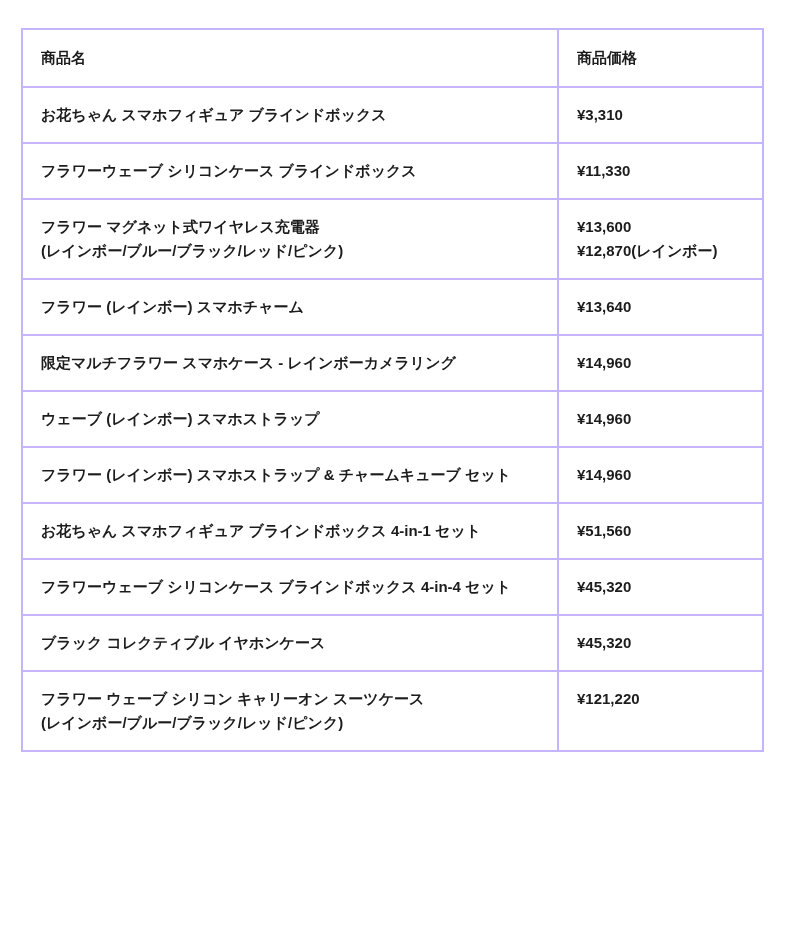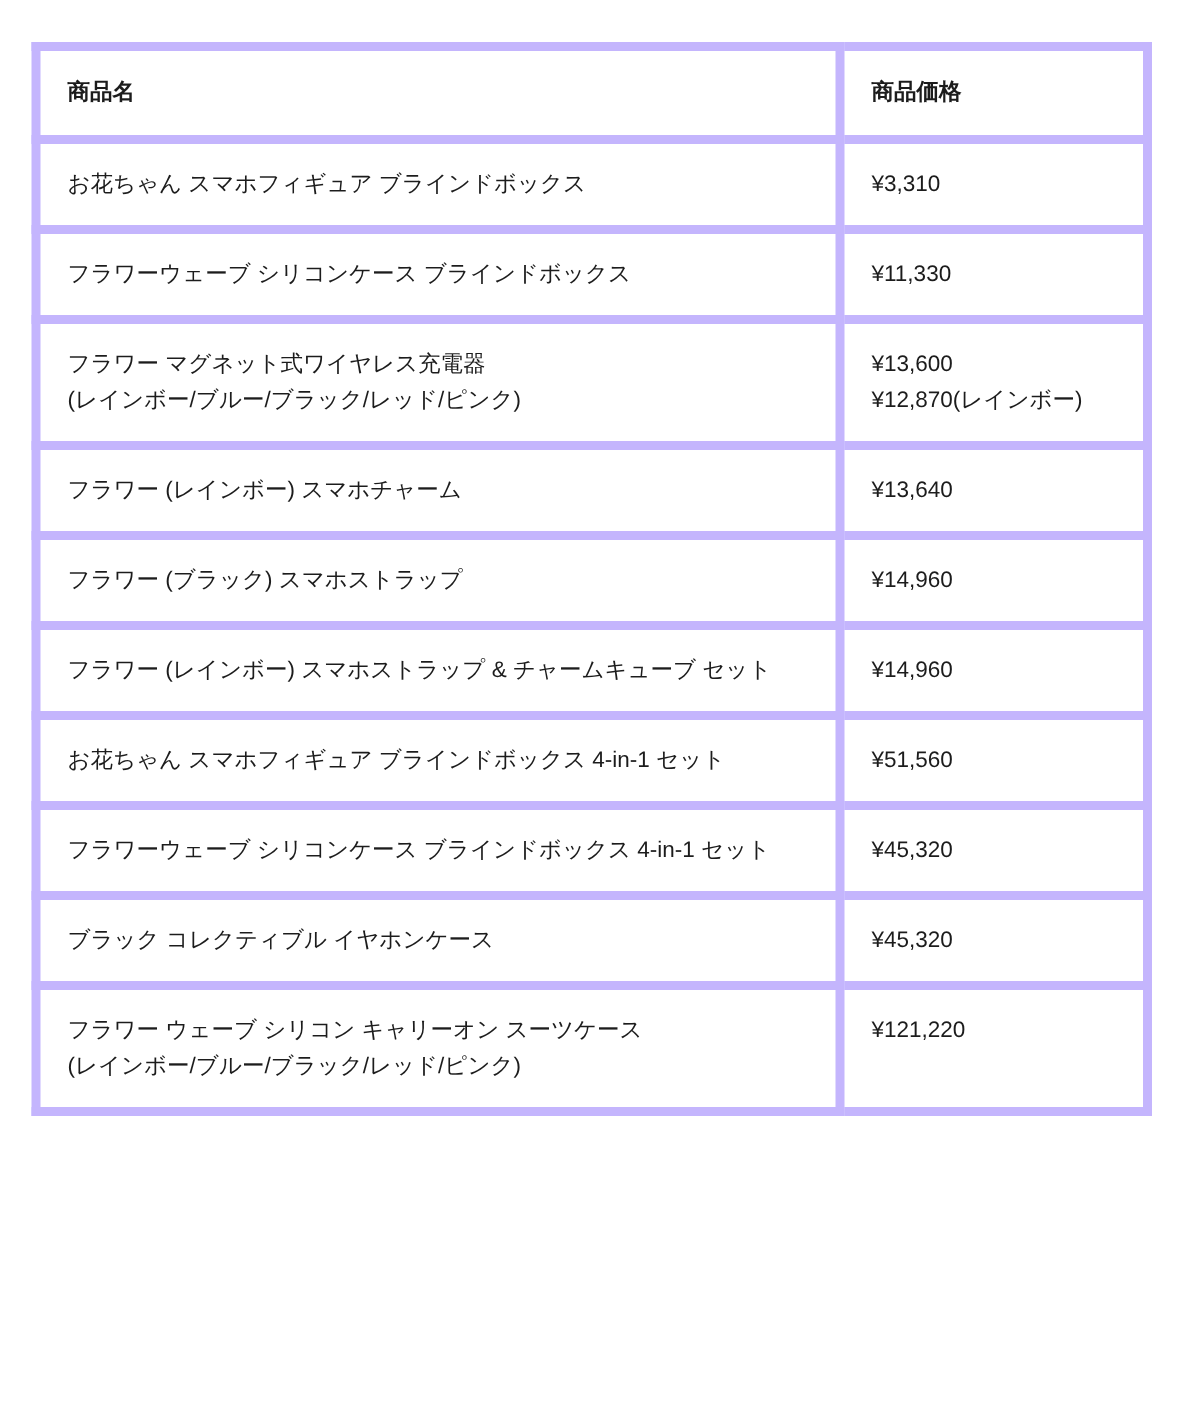--- a/index.html
+++ b/index.html
@@ -20,34 +20,34 @@
   }
   table.price-table {
     border-collapse: collapse;
     table-layout: fixed;
     width: 741px;
     font-size: 15px;
     line-height: 1.6;
   }
   table.price-table th,
   table.price-table td {
-    border: 6px solid #c4b5fd;
+    border: 2px solid #c4b5fd;
     text-align: left;
     vertical-align: top;
     padding: 15px 18px;
     box-sizing: border-box;
     overflow-wrap: break-word;
   }
   table.price-table th {
     font-weight: 700;
     padding-top: 16px;
     padding-bottom: 16px;
   }
   table.price-table td {
-    font-weight: 400;
+    font-weight: 700;
   }
   .cell-line {
     display: block;
   }
 </style>
 </head>
 <body>
 
 <div class="page">
   <table class="price-table">
@@ -91,21 +91,29 @@
         <tr>
           <td>
             <span class="cell-line">フラワー (レインボー) スマホチャーム</span>
           </td>
           <td>
             <span class="cell-line">¥13,640</span>
           </td>
         </tr>
         <tr>
           <td>
-            <span class="cell-line">フラワー (ブラック) スマホストラップ</span>
+            <span class="cell-line">限定マルチフラワー スマホケース - レインボーカメラリング</span>
+          </td>
+          <td>
+            <span class="cell-line">¥14,960</span>
+          </td>
+        </tr>
+        <tr>
+          <td>
+            <span class="cell-line">ウェーブ (レインボー) スマホストラップ</span>
           </td>
           <td>
             <span class="cell-line">¥14,960</span>
           </td>
         </tr>
         <tr>
           <td>
             <span class="cell-line">フラワー (レインボー) スマホストラップ &amp; チャームキューブ セット</span>
           </td>
           <td>
@@ -115,21 +123,21 @@
         <tr>
           <td>
             <span class="cell-line">お花ちゃん スマホフィギュア ブラインドボックス 4-in-1 セット</span>
           </td>
           <td>
             <span class="cell-line">¥51,560</span>
           </td>
         </tr>
         <tr>
           <td>
-            <span class="cell-line">フラワーウェーブ シリコンケース ブラインドボックス 4-in-1 セット</span>
+            <span class="cell-line">フラワーウェーブ シリコンケース ブラインドボックス 4-in-4 セット</span>
           </td>
           <td>
             <span class="cell-line">¥45,320</span>
           </td>
         </tr>
         <tr>
           <td>
             <span class="cell-line">ブラック コレクティブル イヤホンケース</span>
           </td>
           <td>

